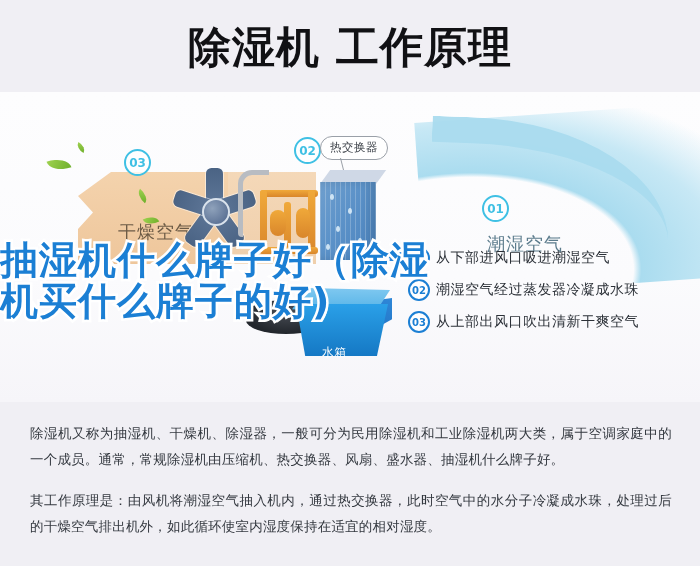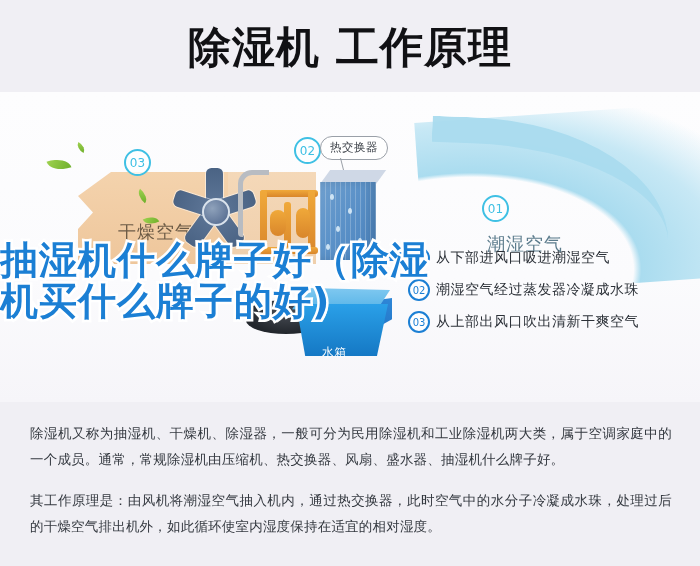--- a/index.html
+++ b/index.html
@@ -95,21 +95,21 @@
   }
 
   
   .badge {
     position: absolute;
     width: 23px; height: 23px;
     border-radius: 50%;
     border: 2px solid #3fc0e4;
     color: #3fc0e4;
     font-size: 12px;
-    font-weight: 400;
+    font-weight: 700;
     display: flex;
     align-items: center;
     justify-content: center;
     background: rgba(255,255,255,.75);
     font-family: "DejaVu Sans", sans-serif;
   }
   .badge-03 { left: 124px; top: 57px; }
   .badge-02 { left: 294px; top: 45px; }
   .badge-01 { left: 482px; top: 103px; }
   .badge-legend {

